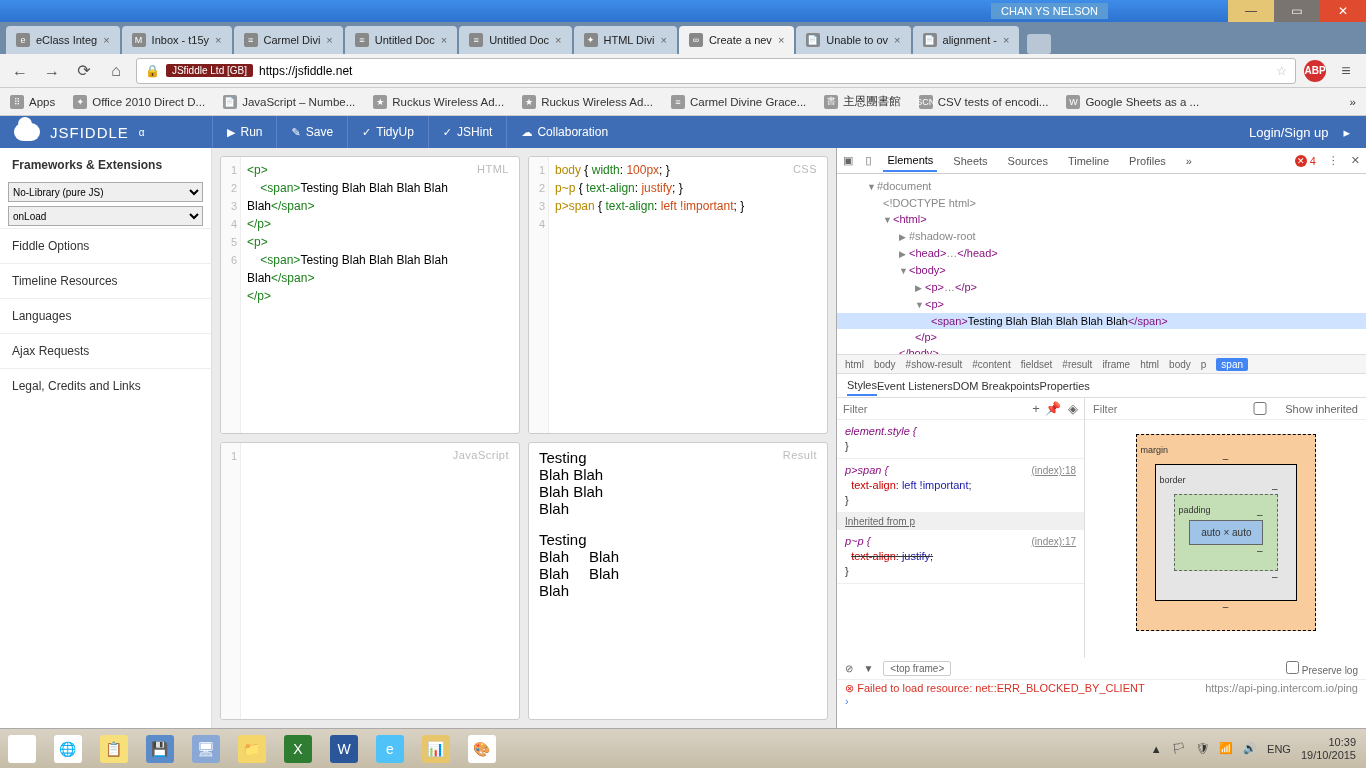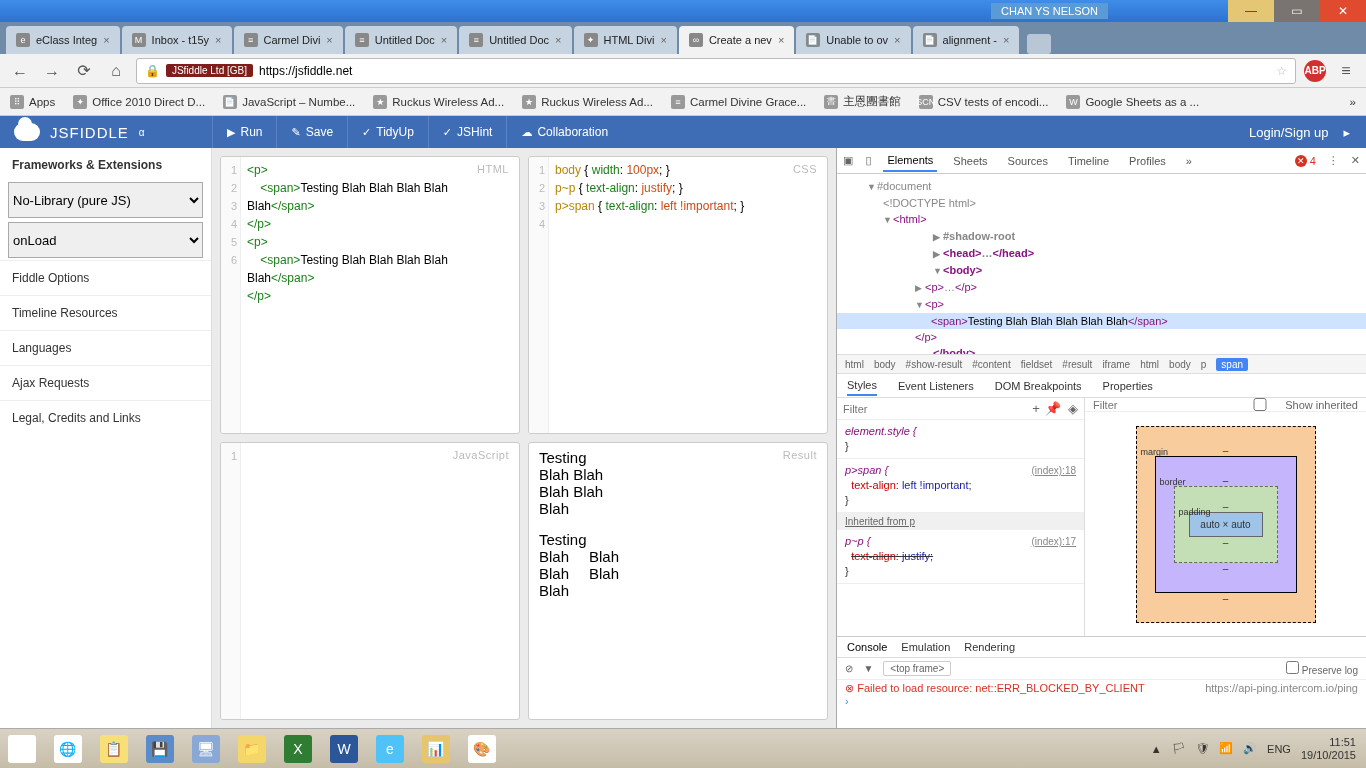--- a/index.html
+++ b/index.html
@@ -43,21 +43,21 @@
 .jf-logo .cloud:before{content:"";position:absolute;width:14px;height:14px;background:#fff;border-radius:50%;top:-6px;left:4px;}
 .jf-actions { display: flex; align-items: center; height: 100%; }
 .jf-act { padding: 0 14px; height: 100%; display: flex; align-items: center; gap: 5px; border-left: 1px solid #5a82c4; font-size: 12px; }
 .jf-act .ico { font-size: 11px; }
 .jf-login { margin-left: auto; padding: 0 16px; display:flex; align-items:center; gap:15px;}
 
 
 .jf-body { display: flex; height: calc(100% - 22px - 32px - 34px - 28px - 32px - 40px); }
 .jf-sidebar { width: 212px; background: #fff; border-right: 1px solid #ddd; padding: 0; }
 .jf-sidebar h4 { padding: 10px 12px 8px; font-size: 12px; font-weight: bold; color: #333; }
-.jf-sidebar select { width: calc(100% - 16px); margin: 2px 8px; height: 36px; font-size: 13px; border:1px solid #aaa;}
+.jf-sidebar select { width: calc(100% - 16px); margin: 2px 8px; height: 20px; font-size: 10px; border:1px solid #aaa;}
 .jf-sidebar .opt { padding: 10px 12px; border-top: 1px solid #eee; font-size: 12px; color: #333; }
 
 .jf-panes { flex: 1; display: grid; grid-template-columns: 1fr 1fr; grid-template-rows: 1fr 1fr; gap: 8px; padding: 8px; background: #ebebeb; min-width: 0;}
 .pane { background: #fff; border: 1px solid #ccc; border-radius: 3px; position: relative; overflow: hidden; font-family: Menlo, Consolas, monospace; font-size: 12px; }
 .pane .tag { position: absolute; top: 6px; right: 10px; color: #bbb; font-size: 11px; font-family: Arial; letter-spacing:0.5px;}
 .pane .gutter { position: absolute; left: 0; top: 0; bottom: 0; width: 20px; background: #fafafa; border-right: 1px solid #eee; color: #bbb; font-size: 11px; padding-top: 4px; text-align: right; padding-right: 3px; line-height: 18px;}
 .pane .code { padding: 4px 6px 4px 26px; line-height: 18px; white-space: pre-wrap; }
 .code .t { color: #1a7f1a; }
 .code .sel { color: #b58900; }
 .code .prop { color: #1a7f1a; }
@@ -70,57 +70,57 @@
 .dt-top { height: 26px; border-bottom: 1px solid #ccc; display: flex; align-items: center; padding: 0 6px; gap: 12px; }
 .dt-tab { color: #555; padding: 0 4px;}
 .dt-tab.active { color: #000; border-bottom: 2px solid #4285f4; padding-bottom:4px; margin-bottom:-5px;}
 .dt-top .err { margin-left: auto; color: #d93025; display:flex; align-items:center; gap:3px;}
 .dt-top .err .circ { width:12px; height:12px; background:#d93025; border-radius:50%; color:#fff; font-size:9px; display:flex; align-items:center; justify-content:center;}
 
 .dt-elements { flex: 0 0 180px; overflow: auto; padding: 4px 0; font-family: Menlo, Consolas, monospace; font-size: 11px; line-height: 16px; }
 .dt-elements .ln { white-space: nowrap; }
 .dt-elements .ind1 { padding-left: 30px; }
 .dt-elements .ind2 { padding-left: 46px; }
-.dt-elements .ind3 { padding-left: 96px; font-weight: bold; }
+.dt-elements .ind3 { padding-left: 62px; }
 .dt-elements .ind4 { padding-left: 78px; }
 .dt-elements .ind5 { padding-left: 94px; }
 .dt-elements .tag { color: #881280; position: static; font-size: 11px;}
 .dt-elements .tri { color: #888; display:inline-block; width:10px; font-size:9px;}
 .dt-elements .sel-row { background: #cfe2ff; }
 .dt-elements .gray { color: #888; }
 .dt-elements .txt { color: #000; }
 
 .dt-crumbs { height: 20px; border-top: 1px solid #ddd; border-bottom: 1px solid #ddd; background: #f5f5f5; display: flex; align-items: center; padding: 0 8px; gap: 10px; font-size: 10px; color: #666; }
 .dt-crumbs .c.active { background: #4285f4; color: #fff; padding: 1px 5px; border-radius: 2px; }
 
-.dt-styles-hdr { height: 24px; border-bottom: 1px solid #ddd; display: flex; align-items: center; padding: 0 10px; gap: 21px; font-size: 11px; }
+.dt-styles-hdr { height: 24px; border-bottom: 1px solid #ddd; display: flex; align-items: center; padding: 0 10px; gap: 0; font-size: 11px; }
 .dt-styles-hdr .t.active { border-bottom: 2px solid #4285f4; padding-bottom:3px; margin-bottom:-4px;}
 
 .dt-panels { flex: 1; display: flex; min-height: 0; }
 .dt-styles { width: 248px; border-right: 1px solid #ddd; display:flex; flex-direction:column; font-family: Menlo, Consolas, monospace; font-size: 11px;}
 .dt-filter { height: 22px; border-bottom: 1px solid #eee; display: flex; align-items: center; padding: 0 6px; color:#aaa; font-family:Arial;}
 .dt-filter input { border: none; flex: 1; font-size: 11px; outline:none;}
 .dt-filter .icons { display:flex; gap:6px; color:#666; font-size:13px;}
 .dt-styles .rule { padding: 4px 8px; border-bottom: 1px solid #eee; line-height:15px;}
 .dt-styles .rule .src { float: right; color: #888; text-decoration: underline; font-size:10px;}
 .dt-styles .rule .sel { color: #881280; font-style: italic; }
 .dt-styles .rule .prop { color: #c80000; }
 .dt-styles .rule .val { color: #1a1aa6; }
 .dt-styles .inh { background: #f0f0f0; padding: 3px 8px; font-family:Arial; font-size:10px; color:#666;}
 .dt-styles .struck { text-decoration: line-through; }
 
 .dt-box { flex: 1; display:flex; flex-direction:column;}
 .dt-box-filter { height:22px; border-bottom:1px solid #eee; display:flex; align-items:center; padding:0 8px; gap:6px; font-family:Arial; color:#666;}
 .dt-box-filter input { border:none; flex:1; font-size:11px; outline:none;}
 .box-model { padding: 14px; display:flex; justify-content:center;}
 .bm-margin { border: 1px dashed #000; background: #f9cc9d; padding: 18px; position: relative; font-size:10px; text-align:center; width:180px;}
-.bm-border { border: 1px solid #000; background: #c4b5fd; padding: 18px; position:relative;}
+.bm-border { border: 1px solid #000; background: #e5e5e5; padding: 18px; position:relative;text-align:right;}
 .bm-padding { border: 1px dashed #666; background: #c4deb6; padding: 14px; position:relative;}
 .bm-content { border: 1px solid #666; background: #9fc4e7; padding: 6px 10px; font-size:10px;}
-.bm-lbl { position: absolute; top: 20px; left: 4px; font-size: 9px; }
+.bm-lbl { position: absolute; top: 10px; left: 4px; font-size: 9px; }
 .dt-computed { padding: 6px 10px; font-family: Menlo, Consolas, monospace; font-size:11px; line-height:15px; border-top:1px solid #eee;}
 .dt-computed .p { color:#c80000;}
 .dt-computed .v { color:#666;}
 
 .dt-console-tabs { height:22px; border-top:1px solid #ccc; border-bottom:1px solid #ddd; display:flex; align-items:center; padding:0 10px; gap:14px; font-size:11px;}
 .dt-console-tabs .t.active { color:#000;}
 .dt-console-bar { height:22px; border-bottom:1px solid #eee; display:flex; align-items:center; padding:0 8px; gap:10px; font-size:10px; color:#666;}
 .dt-console-bar .frame { border:1px solid #ccc; padding:1px 6px; border-radius:2px;}
 .dt-console { flex:0 0 48px; font-family: Menlo, Consolas, monospace; font-size:11px; padding:2px 8px;}
 .dt-console .err-row { color:#d93025; display:flex;}
@@ -440,25 +440,20 @@
             <div class="bm-border"><span class="bm-lbl">border</span>–
               <div class="bm-padding"><span class="bm-lbl">padding</span>–
                 <div class="bm-content">auto × auto</div>
               –</div>
             –</div>
           –</div>
         </div>
       </div>
     </div>
 
-    <div class="dt-console-tabs">
-      <span class="t active">Console</span>
-      <span class="t">Emulation</span>
-      <span class="t">Rendering</span>
-    </div>
     <div class="dt-console-bar">
       <span>⊘</span>
       <span>▼</span>
       <span class="frame">&lt;top frame&gt;</span>
       <span style="margin-left:auto;"><input type="checkbox" style=""> <span>Preserve log</span></span>
     </div>
     <div class="dt-console">
       <div class="err-row">
           <span>⊗ <span>Failed to load resource: net::ERR_BLOCKED_BY_CLIENT</span></span>
           <span class="url">https://api-ping.intercom.io/ping</span>
@@ -503,17 +498,17 @@
       <div class="tb-ico" style="background:#fff;">🎨</div>
     </div>
   <div class="tray">
     <span>▲</span>
     <span>🏳</span>
     <span>🛡</span>
     <span>📶</span>
     <span>🔊</span>
     <span>ENG</span>
     <div class="clock">
-      <div>11:51</div>
+      <div>10:39</div>
       <div>19/10/2015</div>
     </div>
   </div>
 </div>
 
 </body></html>

